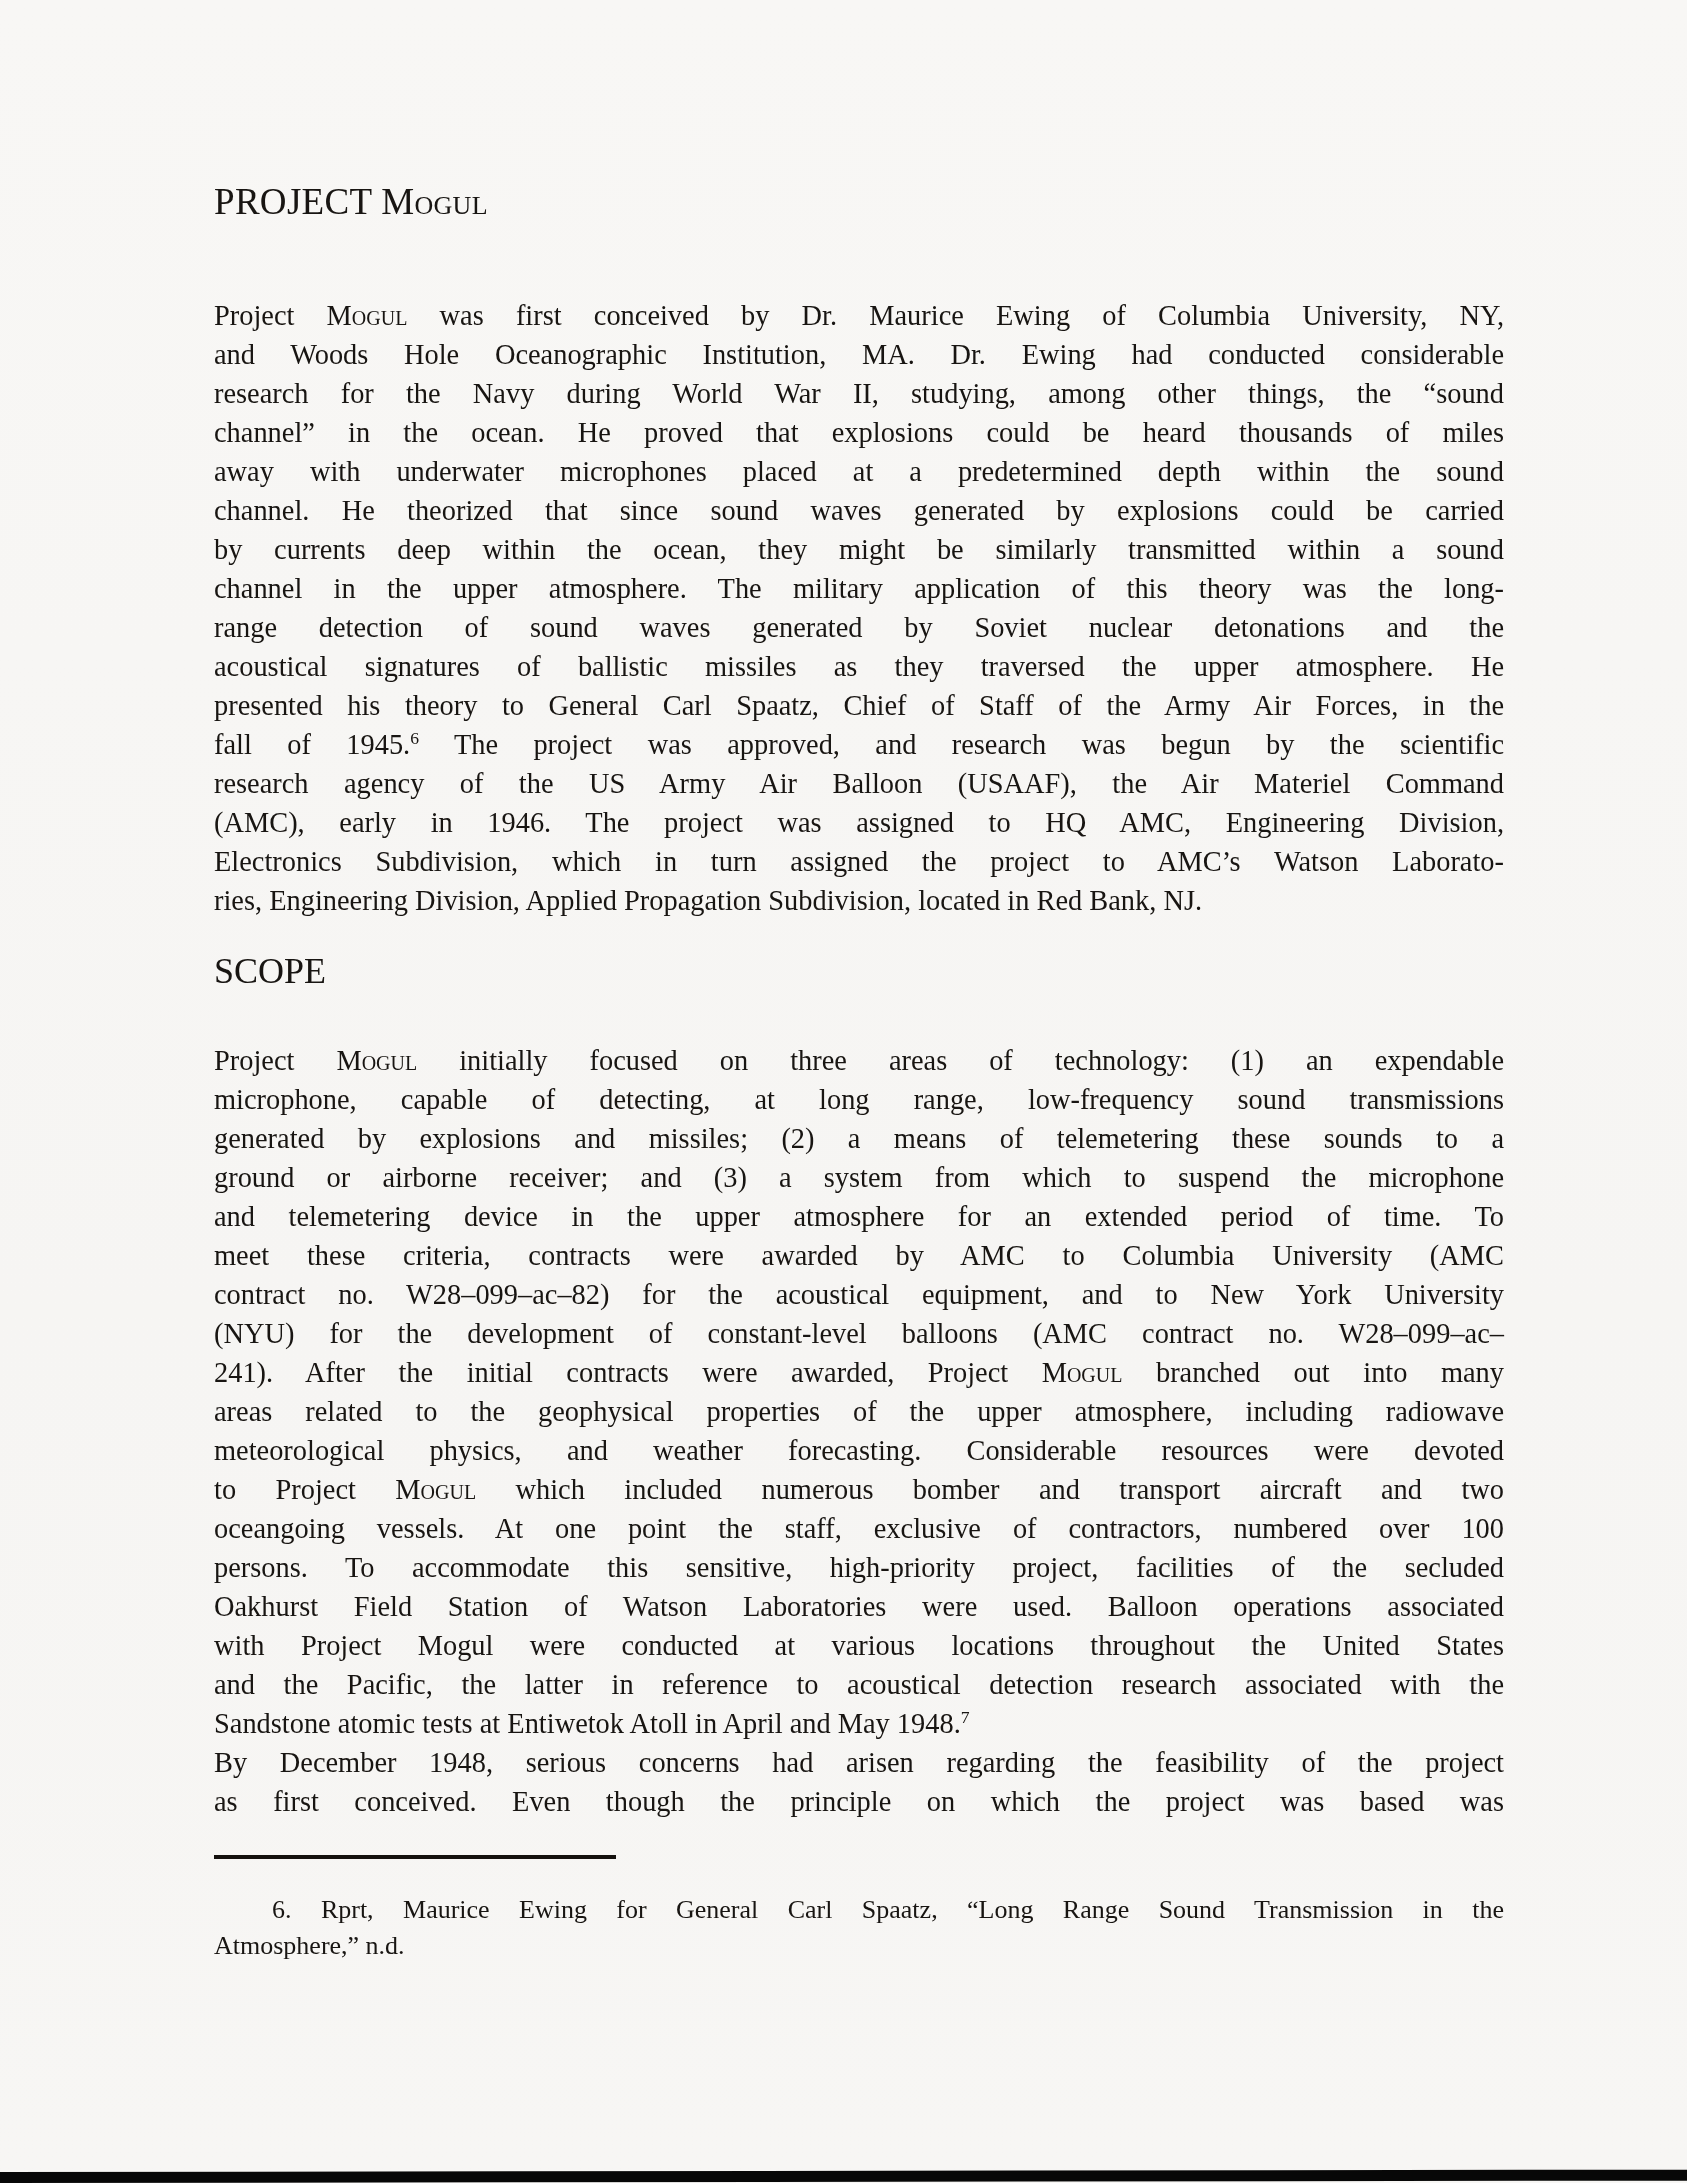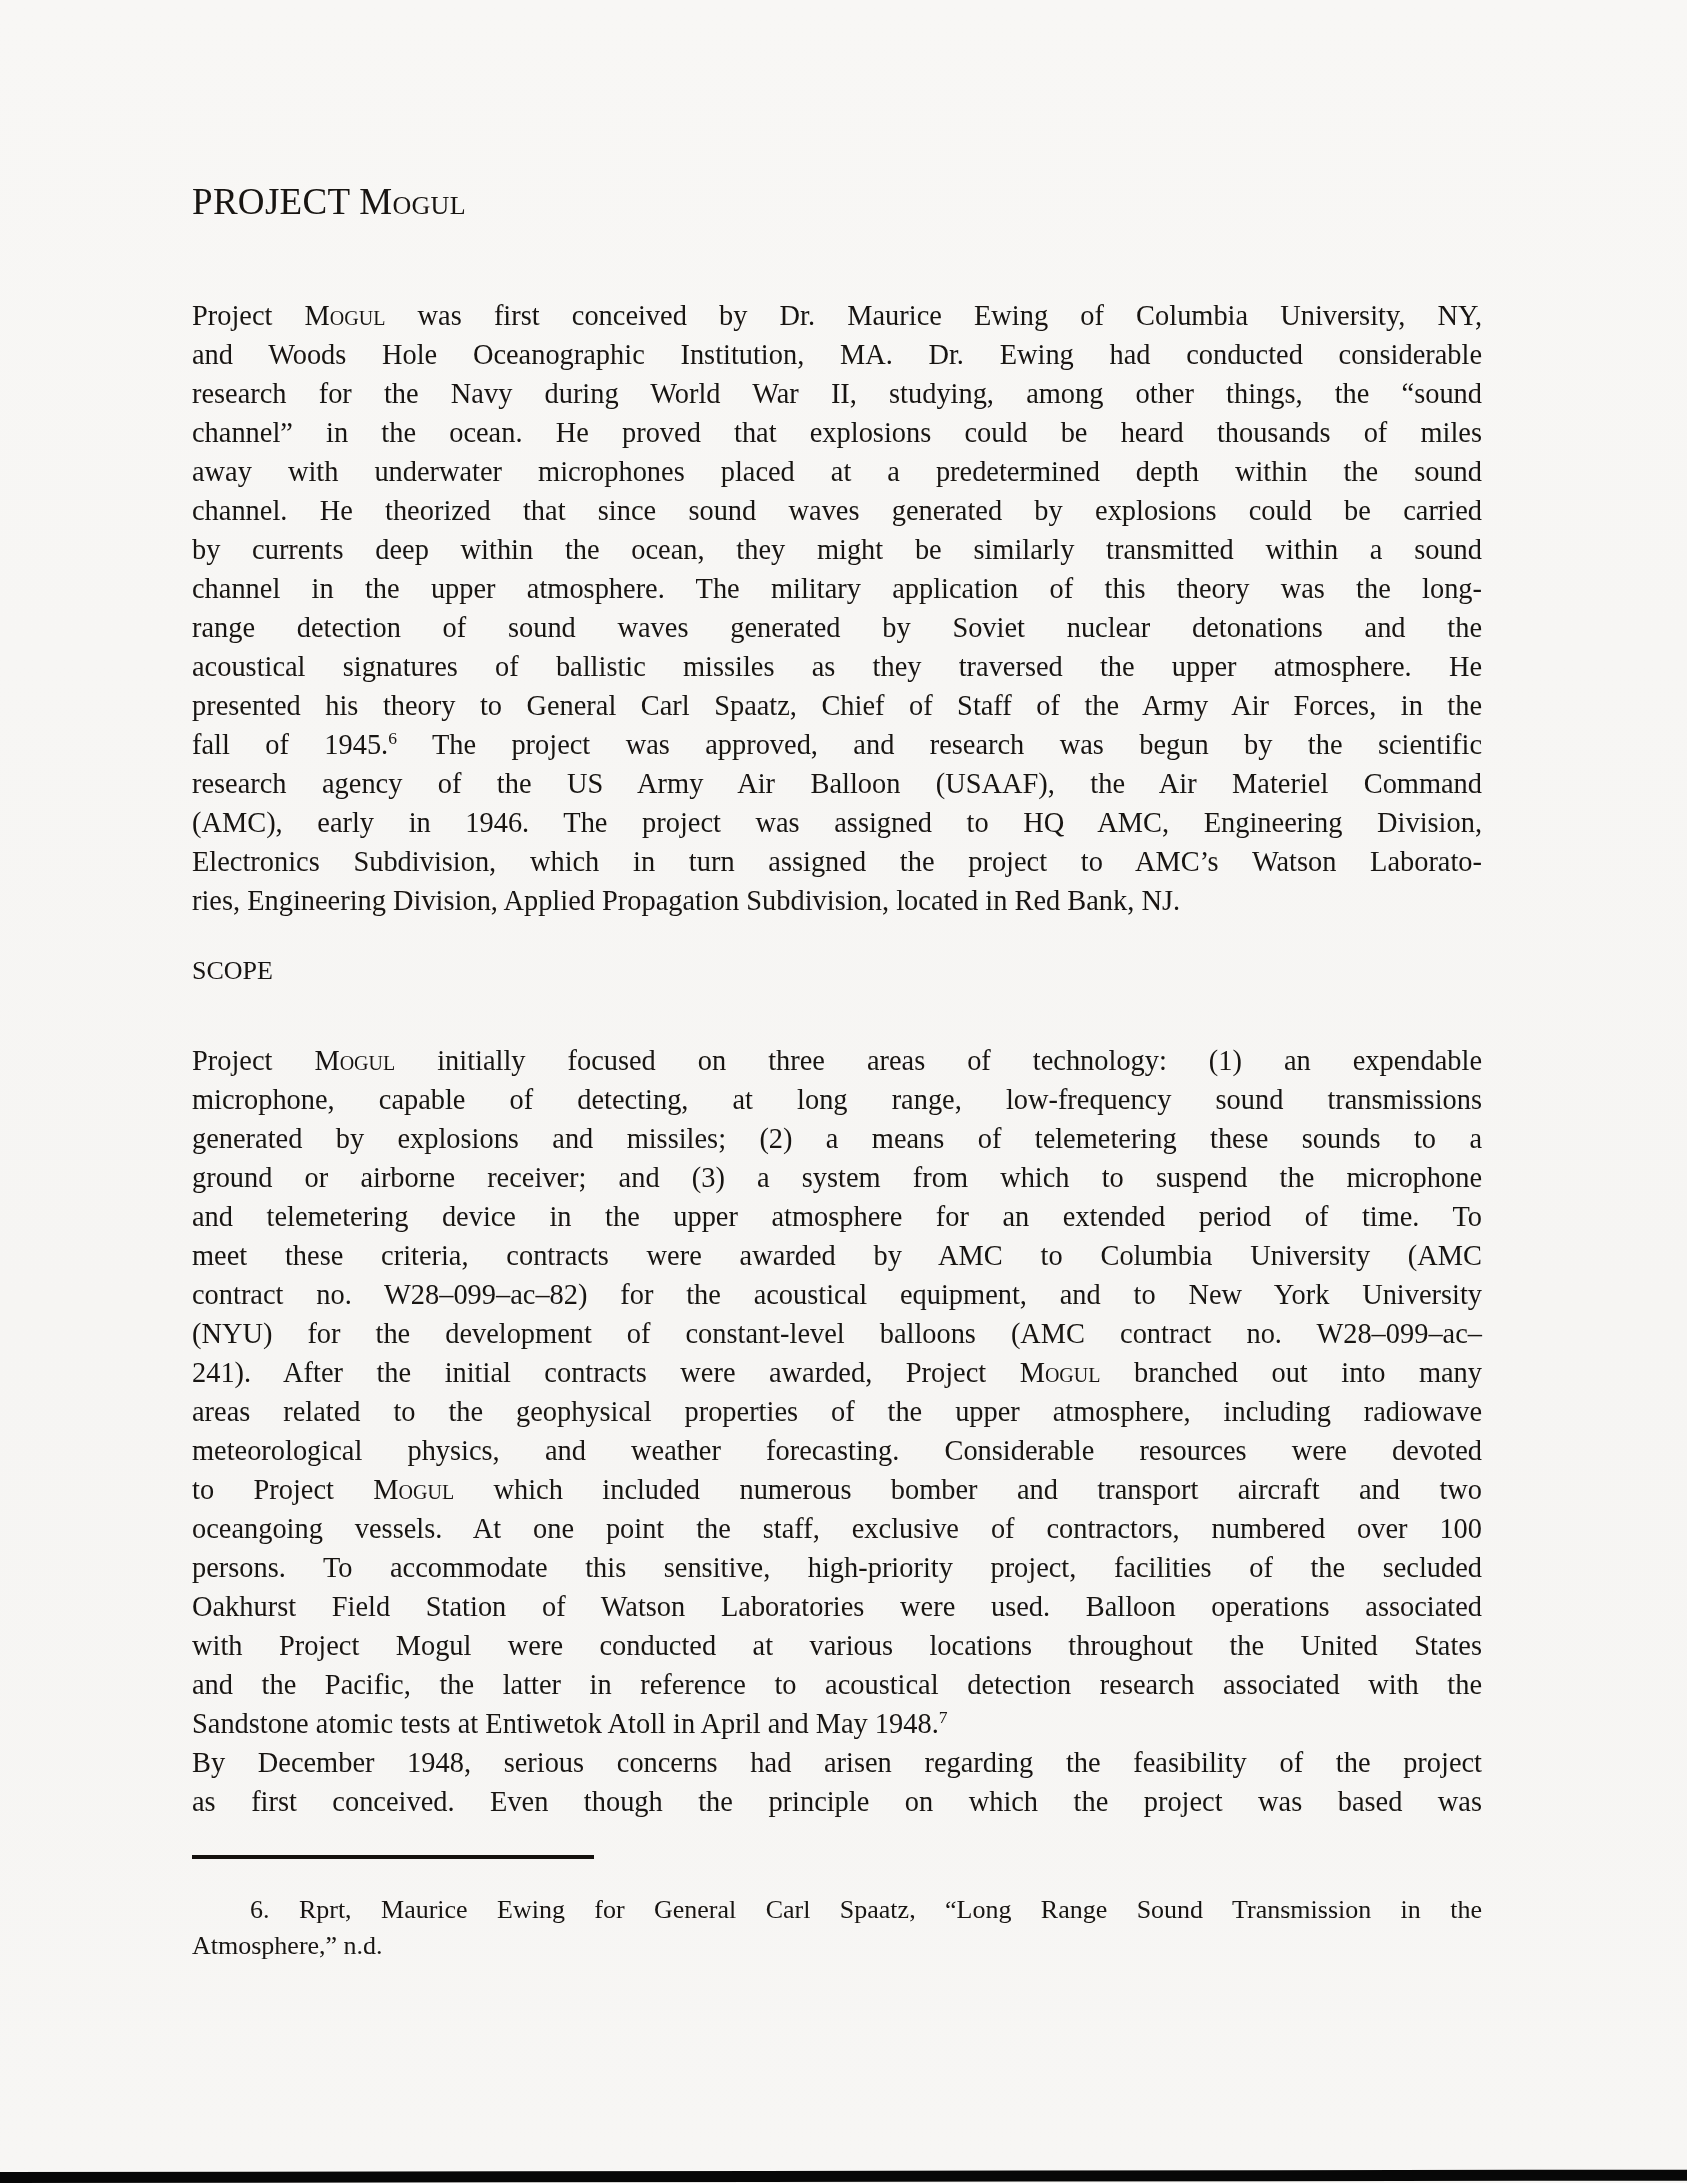--- a/index.html
+++ b/index.html
@@ -13,27 +13,27 @@
     height: 2183px;
     background: linear-gradient(180deg, #f8f7f5 0%, #f6f5f3 60%, #f7f6f4 100%);
     color: #181512;
     font-family: "Liberation Serif", "DejaVu Serif", serif;
     font-size: 28.4px;
     line-height: 39px;
     overflow: hidden;
   }
   .content {
     position: absolute;
-    left: 192px;
+    left: 214px;
     top: 0;
     width: 1290px;
   }
   .heading { font-weight: normal; }
   .heading.title   { font-size: 37px; line-height: 38px; letter-spacing: 0.3px; }
-  .heading.section { font-size: 26px; line-height: 36px; }
+  .heading.section { font-size: 36px; line-height: 36px; }
   #sections > :nth-child(1) { margin-top: 183px; }
   #sections > :nth-child(2) { margin-top: 75px; }
   #sections > :nth-child(3) { margin-top: 33px; }
   #sections > :nth-child(4) { margin-top: 52px; }
   #sections > :nth-child(5) { }
   .line {
     text-align: justify;
     text-align-last: justify;
     text-justify: inter-word;
   }

